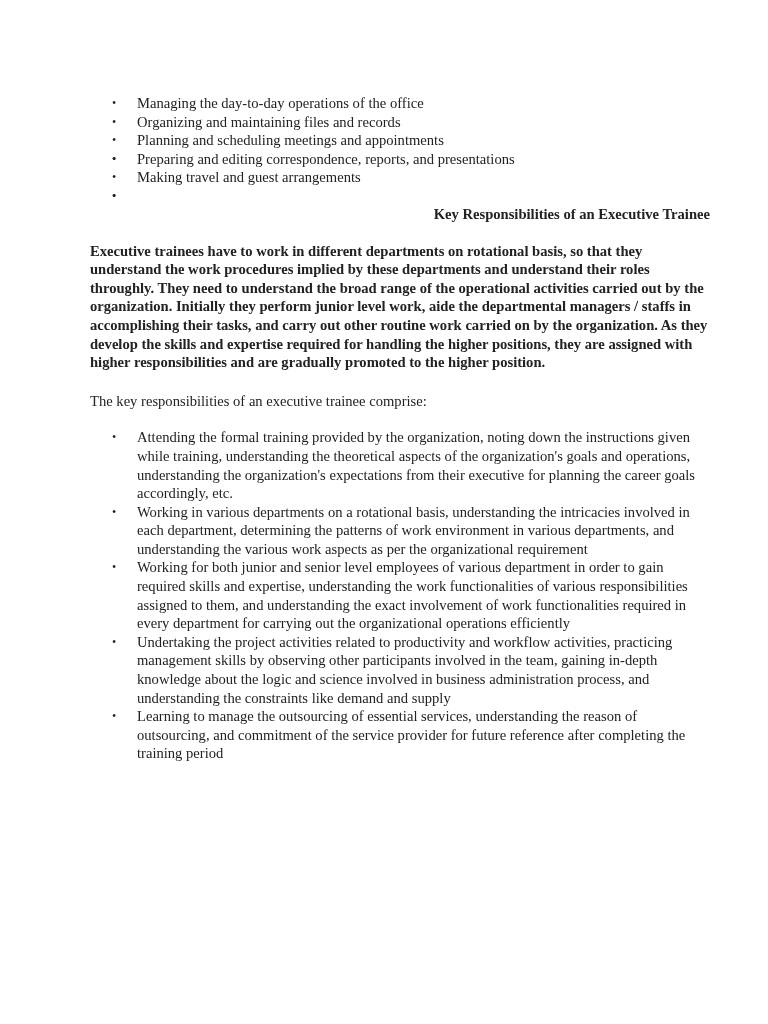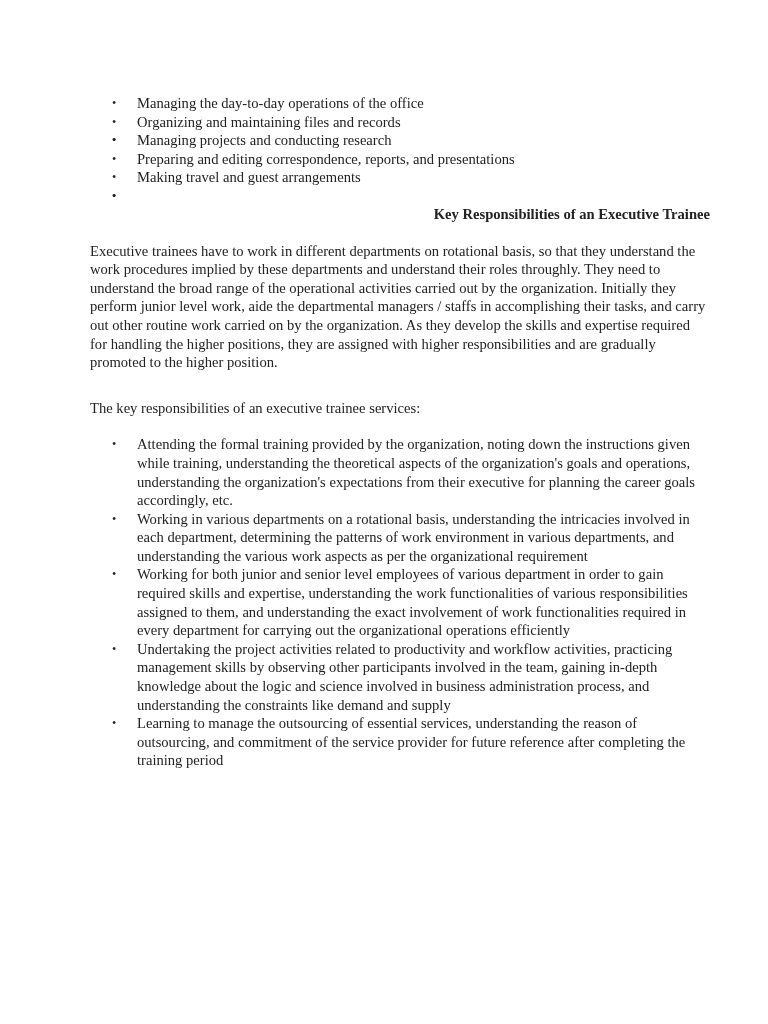--- a/index.html
+++ b/index.html
@@ -48,47 +48,48 @@
       margin-bottom: 18px;
     }
     h2 {
       font-size: 14.6px;
       font-weight: bold;
       margin: 0 0 18px 0;
       line-height: 18.6px;
       text-align: right;
     }
     .para {
-      margin-bottom: 27px;
+      margin-bottom: 20px;
+      font-weight: bold;
     }
     .resp-intro {
       margin-bottom: 18px;
     }
   </style>
 </head>
 <body>
 
 <div class="page">
 
   <ul class="duties-list">
     <li><span class="bullet">•</span><span>Managing the day-to-day operations of the office</span></li>
     <li><span class="bullet">•</span><span>Organizing and maintaining files and records</span></li>
+    <li><span class="bullet">•</span><span>Planning and scheduling meetings and appointments</span></li>
     <li><span class="bullet">•</span></li>
-    <li><span class="bullet">•</span><span>Managing projects and conducting research</span></li>
     <li><span class="bullet">•</span><span>Preparing and editing correspondence, reports, and presentations</span></li>
     <li><span class="bullet">•</span><span>Making travel and guest arrangements</span></li>
     <li><span class="bullet">•</span></li>
     <li><span class="bullet">•</span></li>
   </ul>
 
   <h2>Key Responsibilities of an Executive Trainee</h2>
 
   <p class="para">Executive trainees have to work in different departments on rotational basis, so that they understand the work procedures implied by these departments and understand their roles throughly. They need to understand the broad range of the operational activities carried out by the organization. Initially they perform junior level work, aide the departmental managers / staffs in accomplishing their tasks, and carry out other routine work carried on by the organization. As they develop the skills and expertise required for handling the higher positions, they are assigned with higher responsibilities and are gradually promoted to the higher position.</p>
 
-  <p class="resp-intro">The key responsibilities of an executive trainee services:</p>
+  <p class="resp-intro">The key responsibilities of an executive trainee comprise:</p>
 
   <ul class="resp-list">
     <li><span class="bullet">•</span><span>Attending the formal training provided by the organization, noting down the instructions given while training, understanding the theoretical aspects of the organization's goals and operations, understanding the organization's expectations from their executive for planning the career goals accordingly, etc.</span></li>
     <li><span class="bullet">•</span><span>Working in various departments on a rotational basis, understanding the intricacies involved in each department, determining the patterns of work environment in various departments, and understanding the various work aspects as per the organizational requirement</span></li>
     <li><span class="bullet">•</span><span>Working for both junior and senior level employees of various department in order to gain required skills and expertise, understanding the work functionalities of various responsibilities assigned to them, and understanding the exact involvement of work functionalities required in every department for carrying out the organizational operations efficiently</span></li>
     <li><span class="bullet">•</span><span>Undertaking the project activities related to productivity and workflow activities, practicing management skills by observing other participants involved in the team, gaining in-depth knowledge about the logic and science involved in business administration process, and understanding the constraints like demand and supply</span></li>
     <li><span class="bullet">•</span><span>Learning to manage the outsourcing of essential services, understanding the reason of outsourcing, and commitment of the service provider for future reference after completing the training period</span></li>
   </ul>
 </div>
 

